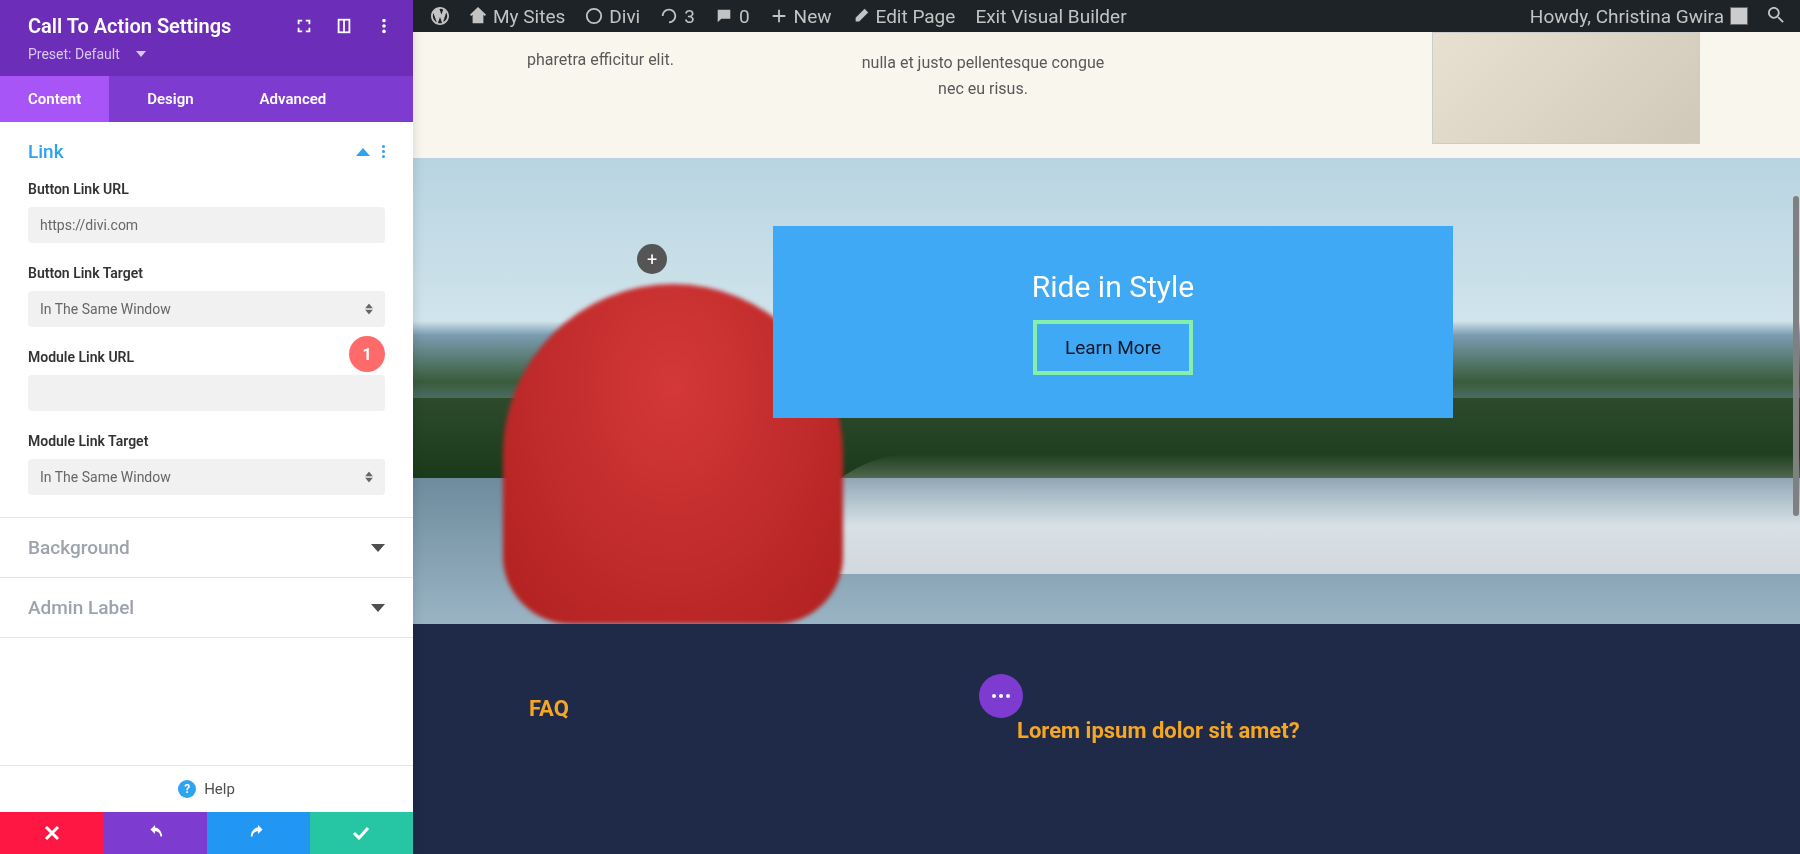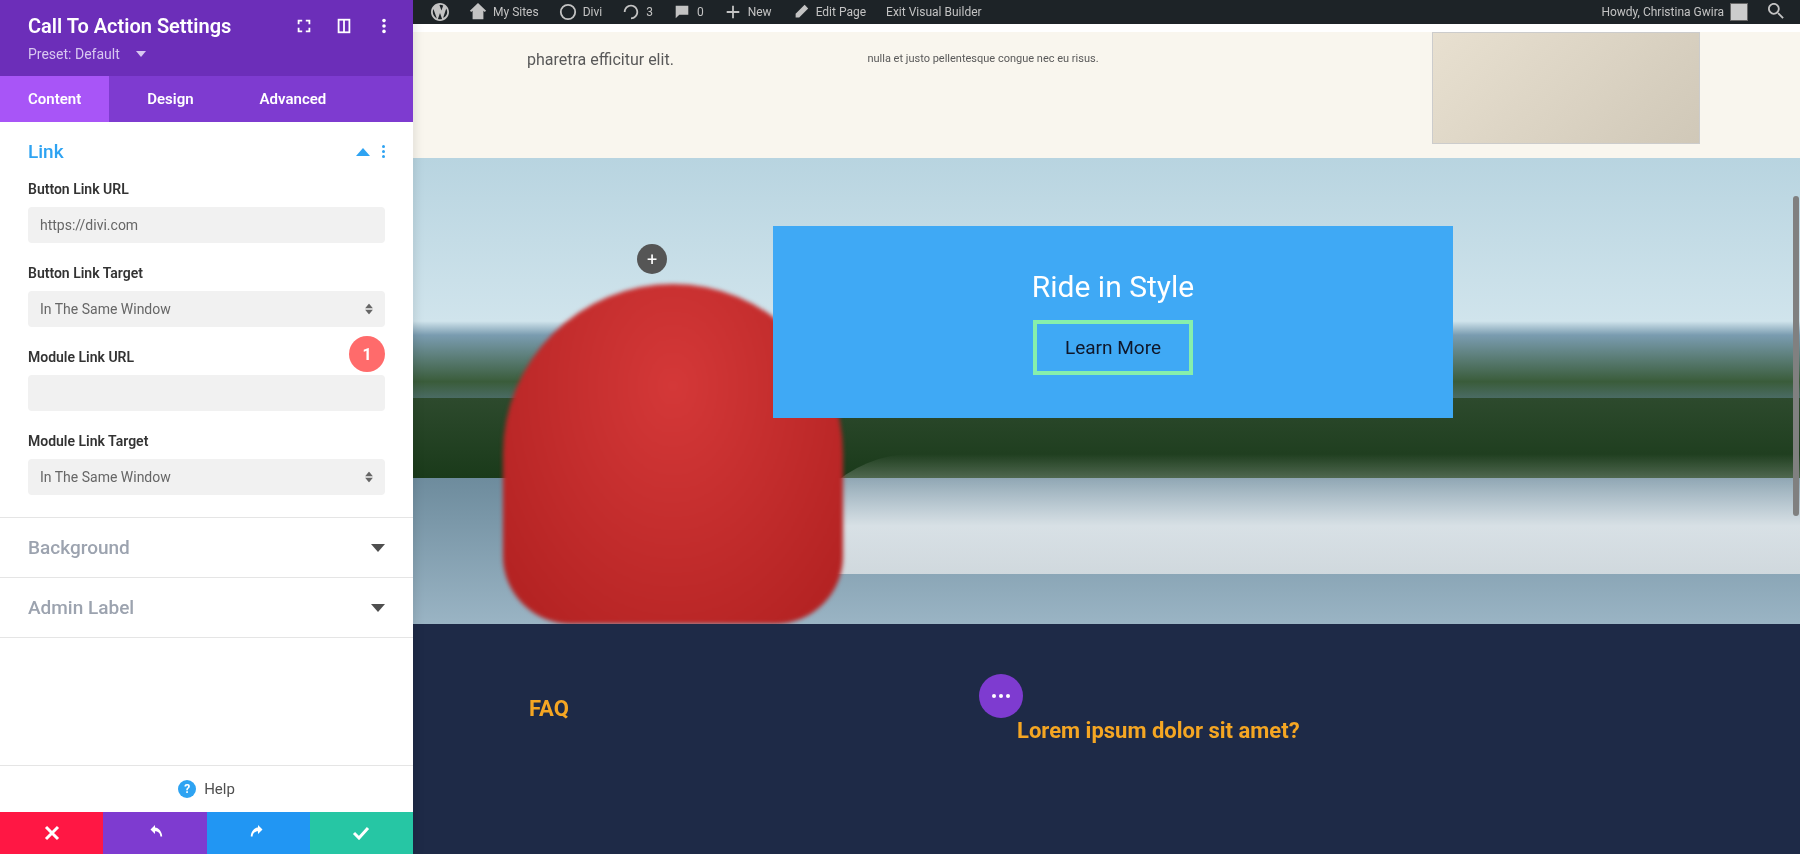--- a/index.html
+++ b/index.html
@@ -1,19 +1,19 @@
 <!DOCTYPE html>
 <html><head>
   <meta charset="utf-8">
   <style>
     * { margin: 0; padding: 0; box-sizing: border-box; font-family: -apple-system, BlinkMacSystemFont, "Segoe UI", Roboto, sans-serif; }
     body { width: 1800px; height: 854px; overflow: hidden; position: relative; }
     
     
-    .wp-admin-bar { position: absolute; top: 0; left: 413px; right: 0; height: 24px; background: #1d2327; color: #c3c3c3; display: flex; align-items: center; padding: 8px 8px; font-size: 12px; z-index: 100; }
+    .wp-admin-bar { position: absolute; top: 0; left: 413px; right: 0; height: 24px; background: #1d2327; color: #c3c3c3; display: flex; align-items: center; padding: 16px 8px; font-size: 19px; z-index: 100; }
     .wp-admin-bar .left { display: flex; align-items: center; gap: 0; }
     .wp-admin-bar .right { margin-left: auto; display: flex; align-items: center; gap: 4px; }
     .wp-admin-item { display: flex; align-items: center; gap: 6px; padding: 0 10px; cursor: pointer; color: #c3c3c3; height: 32px; }
     .wp-icon { width: 18px; height: 18px; fill: currentColor; display: inline-flex; align-items: center; justify-content: center; }
     .avatar { width: 18px; height: 18px; background: #ccc; border: 1px solid #666; }
     
     
     .settings-panel { position: absolute; top: 0; left: 0; width: 413px; height: 854px; background: #fff; display: flex; flex-direction: column; box-shadow: 2px 0 10px rgba(0,0,0,0.1); z-index: 50; }
     .panel-header { background: #6c2eb9; color: #fff; padding: 14px 20px 14px 28px; }
     .panel-header-row { display: flex; align-items: center; justify-content: space-between; }
@@ -59,21 +59,21 @@
     .action-btn { flex: 1; display: flex; align-items: center; justify-content: center; cursor: pointer; color: #fff; }
     .btn-cancel { background: #ff1744; }
     .btn-undo { background: #7e3bd0; }
     .btn-redo { background: #2196f3; }
     .btn-save { background: #26c6a4; }
     
     
     .content-area { position: absolute; top: 32px; left: 413px; right: 0; bottom: 0; background: #f9f6ee; overflow: hidden; }
     .top-content { height: 126px; background: #f9f6ee; position: relative; }
     .text-block-1 { position: absolute; left: 114px; top: 18px; font-size: 16px; color: #595959; }
-    .text-block-2 { position: absolute; left: 440px; top: 18px; width: 260px; font-size: 11px; color: #595959; text-align: center; line-height: 1.6; }
+    .text-block-2 { position: absolute; left: 440px; top: 18px; width: 260px; font-size: 16px; color: #595959; text-align: center; line-height: 1.6; }
     .img-placeholder { position: absolute; right: 100px; top: 0; width: 268px; height: 112px; background: linear-gradient(135deg, #e8e0d0, #d0c8b8); border: 1px solid #ccc; }
     
     .hero-section { position: relative; height: 466px; background: linear-gradient(to bottom, #b8d4e0 0%, #d0e4ec 35%, #7a9cb0 38%, #3a5c3a 48%, #5a7a8c 55%, #9ab4c4 100%); overflow: hidden; }
     .hero-person { position: absolute; left: 90px; bottom: 0; width: 340px; height: 340px; background: radial-gradient(ellipse at 50% 30%, #d43838, #b02020); border-radius: 50% 50% 20% 20%; filter: blur(2px); }
     .hero-boat { position: absolute; left: 380px; bottom: 50px; right: 0; height: 120px; background: linear-gradient(to bottom, transparent, #fff 60%, #eee); border-top-left-radius: 200px; opacity: 0.7; }
     .hero-mountains { position: absolute; left: 0; right: 0; top: 240px; height: 80px; background: linear-gradient(to bottom, #2d4a2d, #1a3a1a); }
     
     .add-button { position: absolute; left: 224px; top: 86px; width: 30px; height: 30px; background: #555; border-radius: 50%; display: flex; align-items: center; justify-content: center; color: #fff; font-size: 18px; cursor: pointer; z-index: 10; }
     
     .cta-box { position: absolute; left: 360px; top: 68px; width: 680px; height: 192px; background: #3fa9f5; display: flex; flex-direction: column; align-items: center; justify-content: center; gap: 16px; z-index: 10; }

